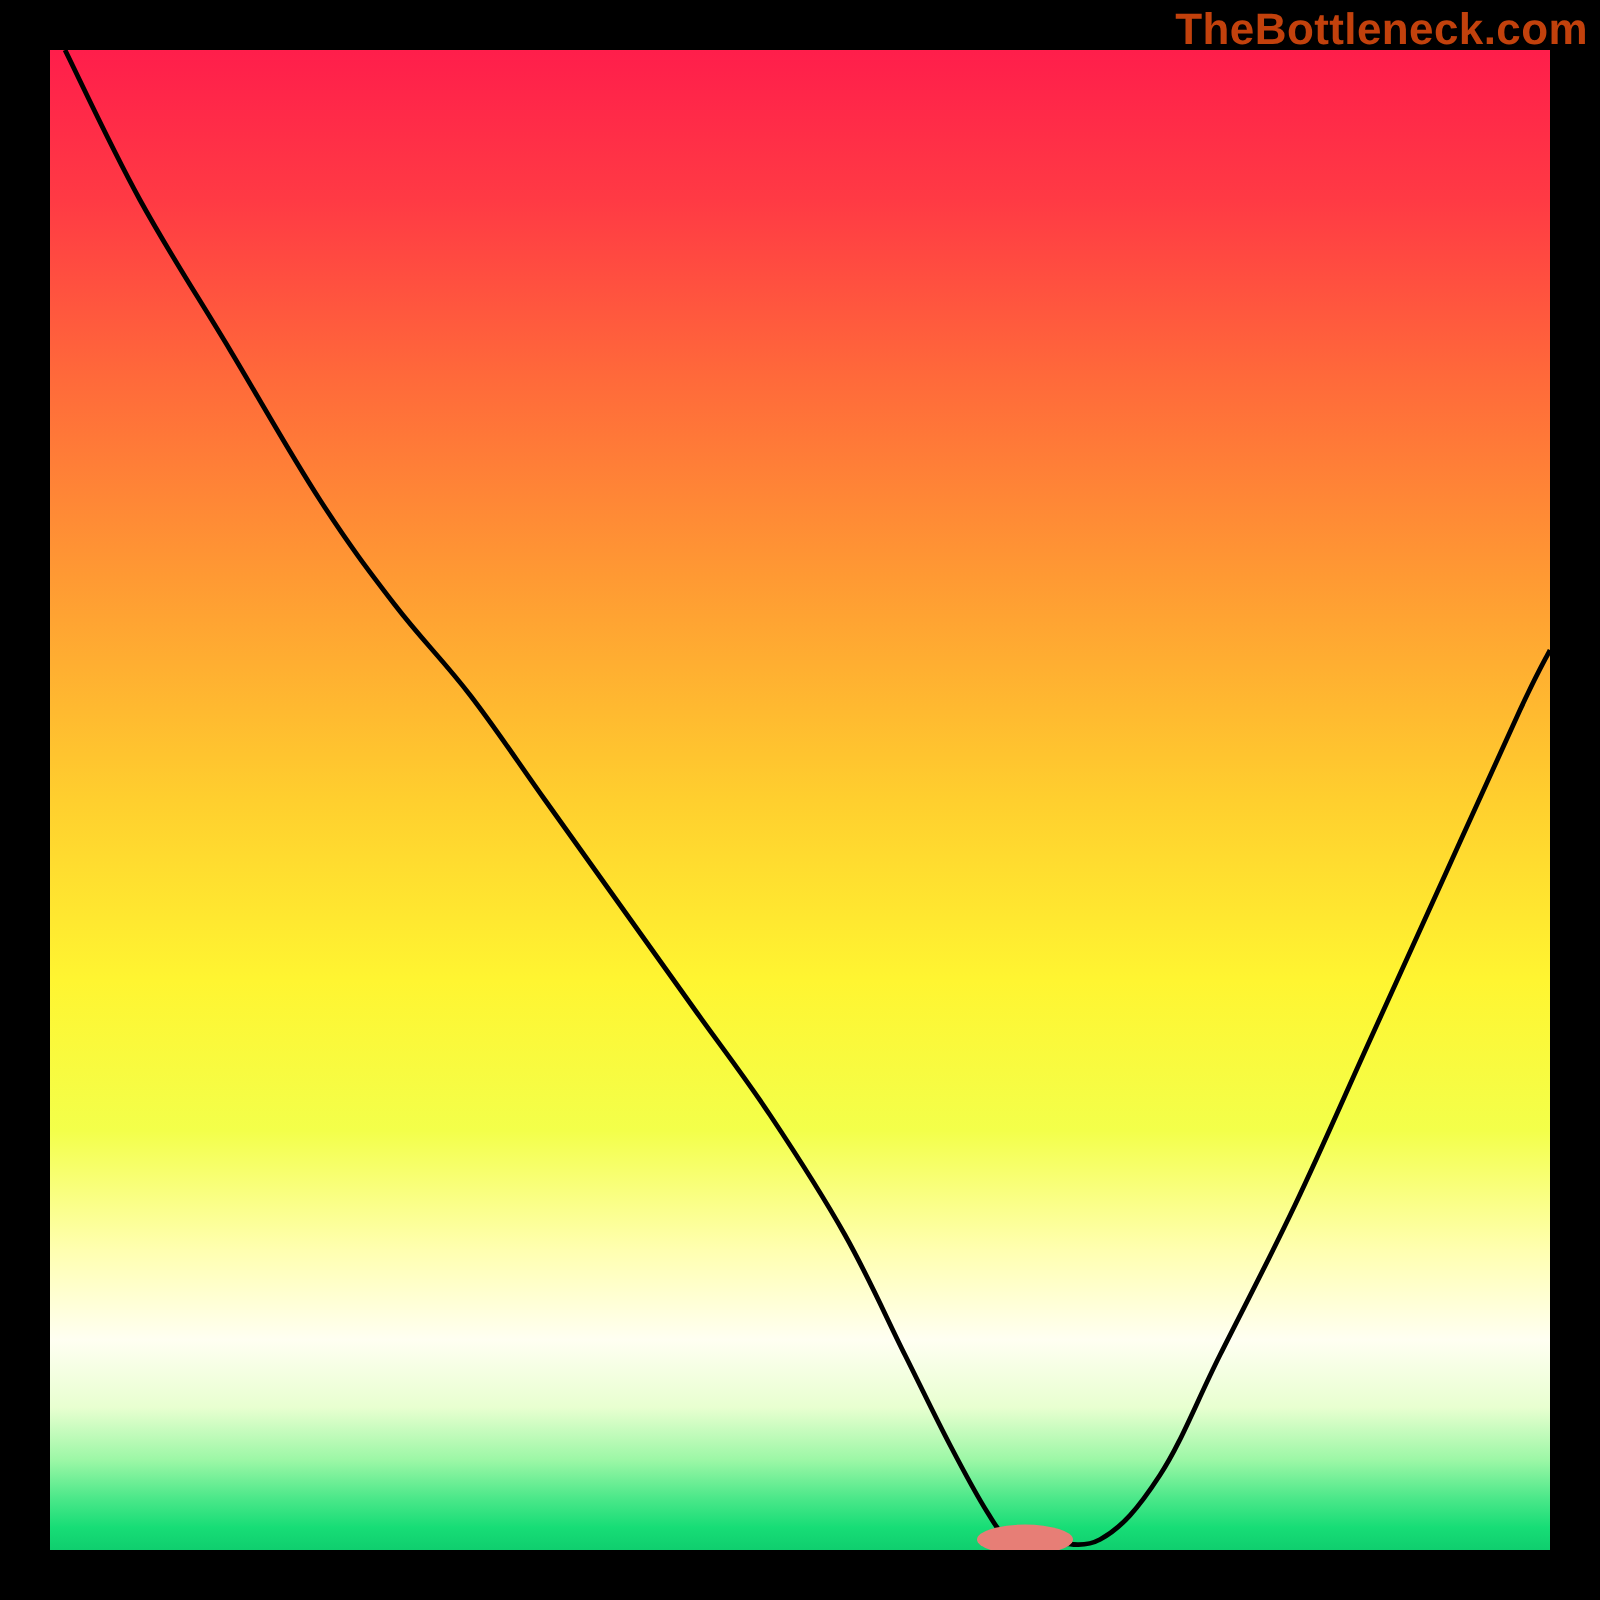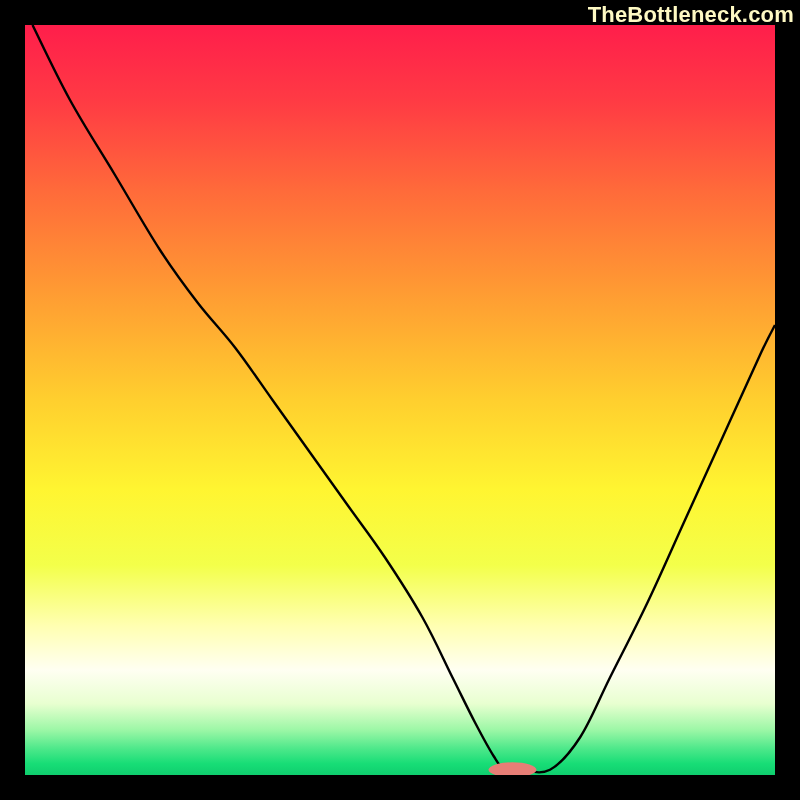--- a/index.html
+++ b/index.html
@@ -24,21 +24,21 @@
     height: 750px;
     overflow: hidden;
   }
   .watermark {
     position: absolute;
     top: 2px;
     right: 6px;
     font-family: Arial, Helvetica, sans-serif;
     font-size: 22px;
     font-weight: 600;
-    color: #fef9c3;
+    color: #c2410c;
     letter-spacing: 0.2px;
     user-select: none;
   }
   svg { display: block; }
 </style>
 </head>
 <body>
 
 <div class="stage">
 

